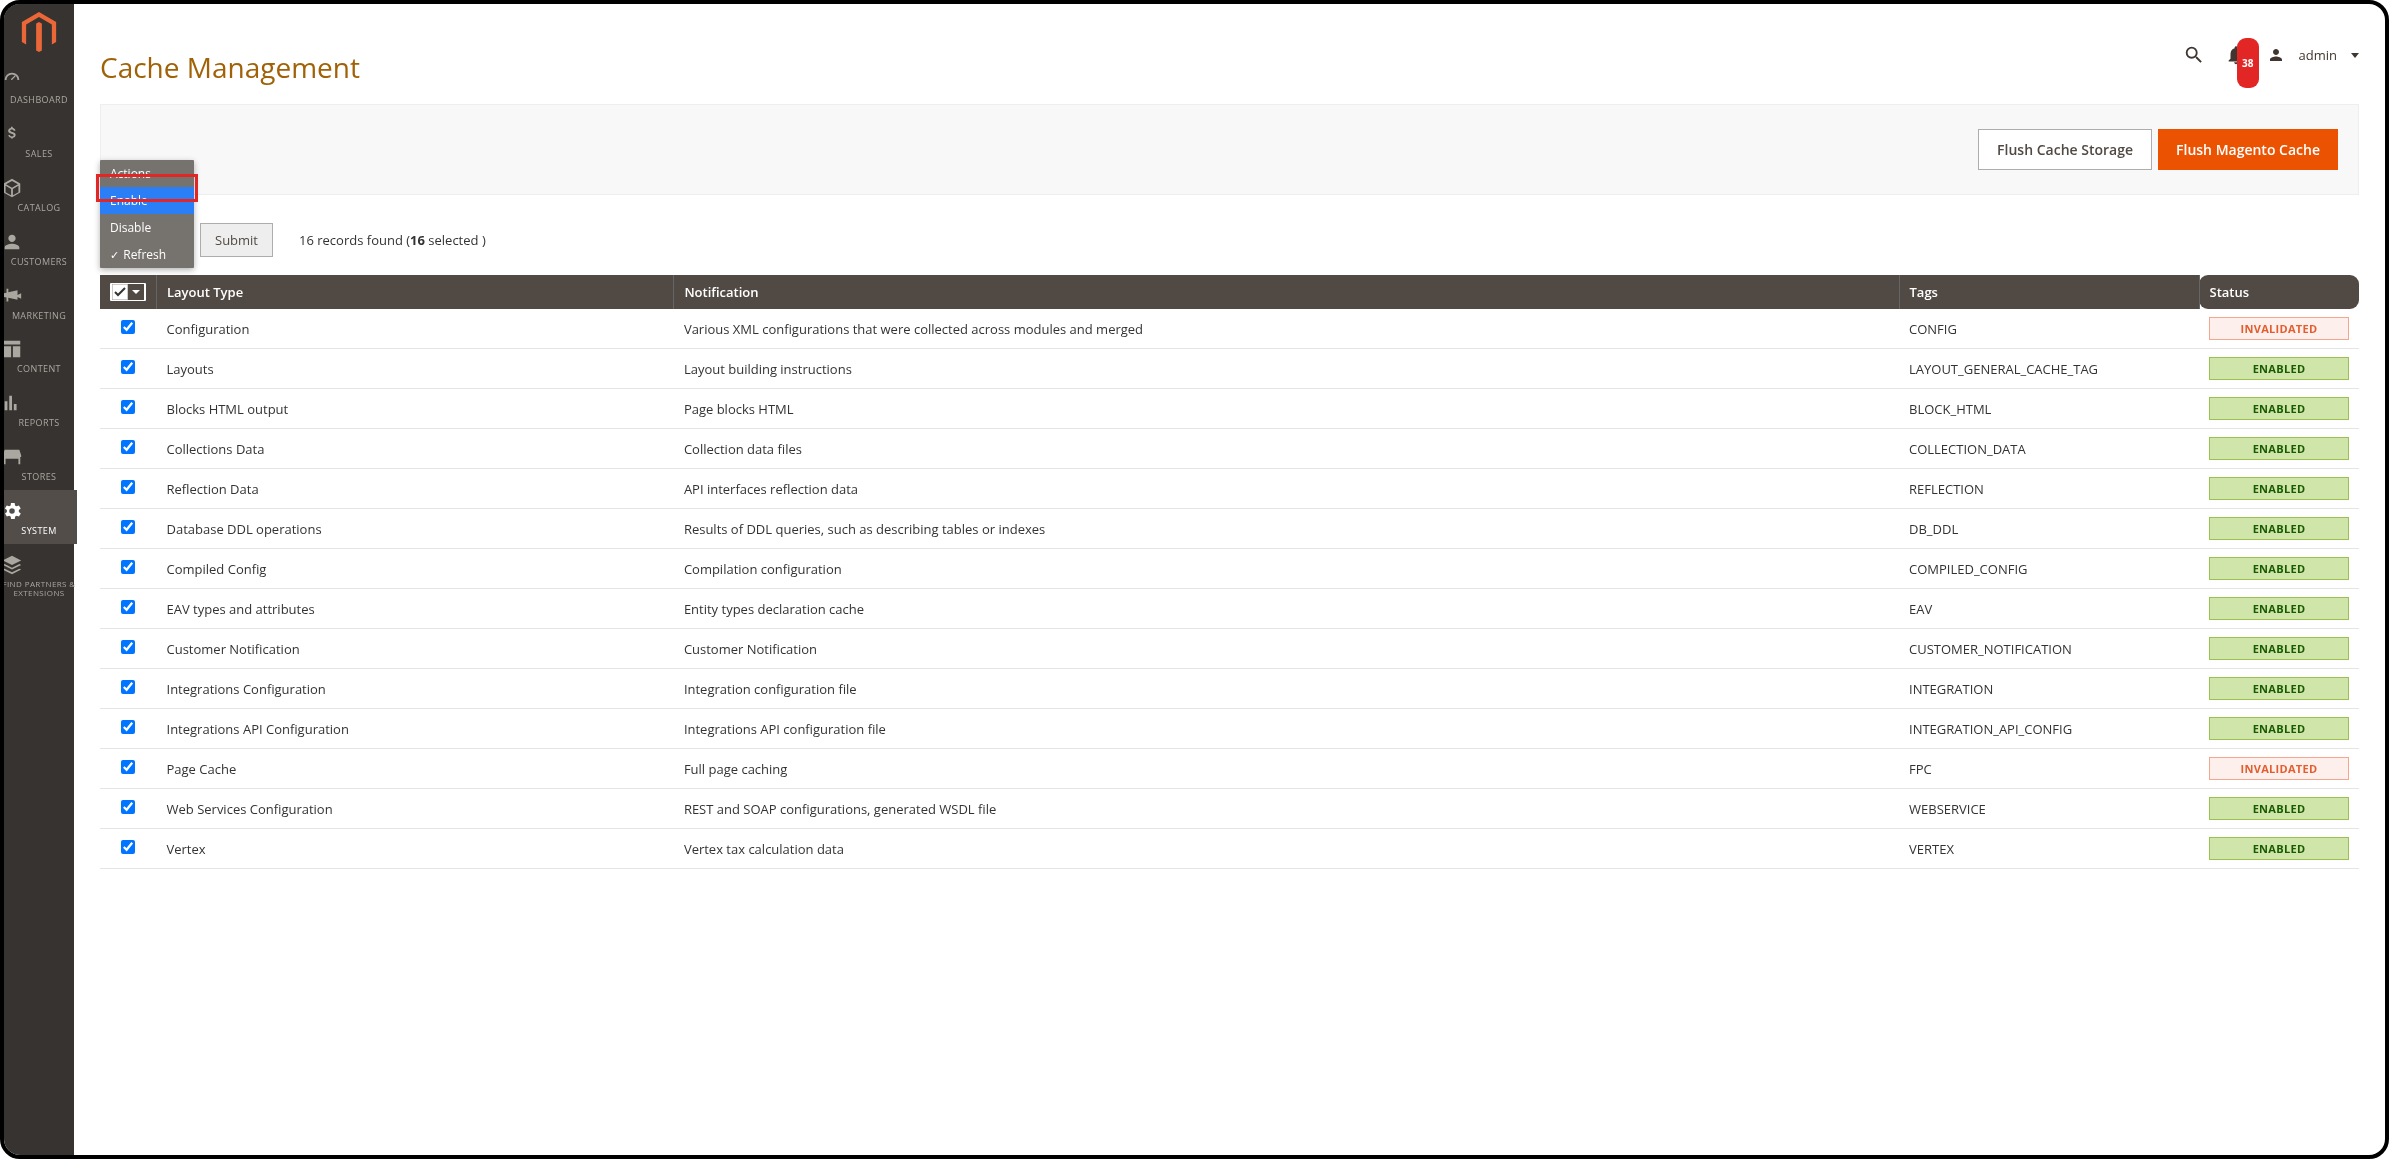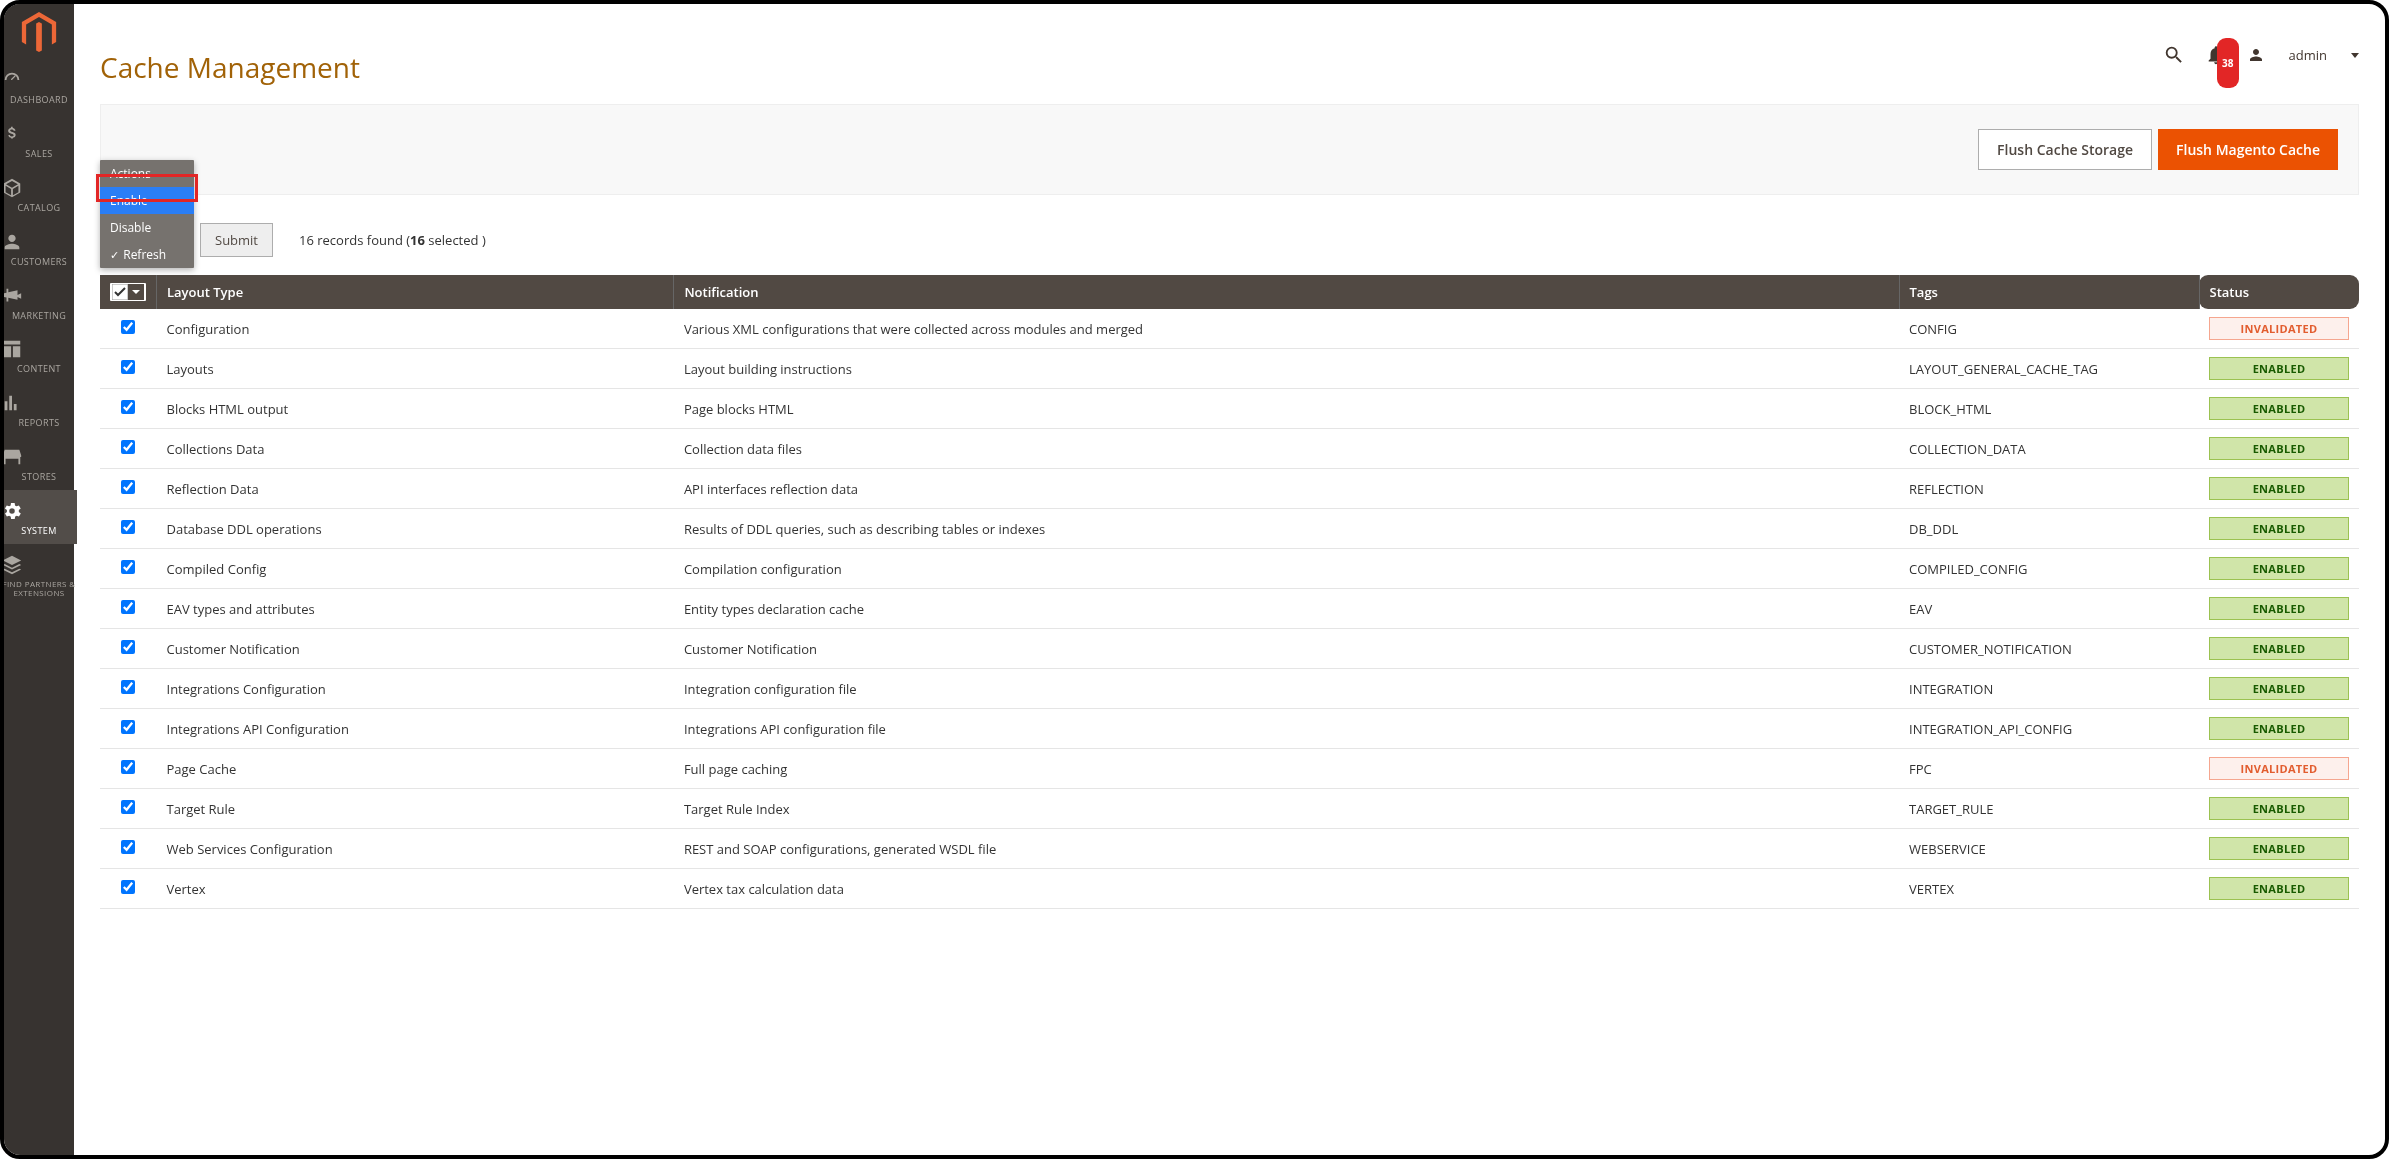--- a/index.html
+++ b/index.html
@@ -15,21 +15,21 @@
 .side-label { font-size: 9px; letter-spacing: .4px; color: inherit; line-height:1.1; }
 .side-item.small .side-label { font-size: 8px; }
 
 .main { flex:1; overflow:auto; padding: 0 26px 30px 26px; }
 .header-row { display:flex; align-items:center; justify-content:space-between; padding: 20px 0 18px; }
 .page-title { font-size: 28px; font-weight: 400; color:#a16207;margin-top:24px; }
 .header-actions { display:flex; align-items:center; gap:20px; }
 .icon-btn { width:22px; height:22px; display:flex; align-items:center; justify-content:center; cursor:pointer; color:#41362f; position:relative; }
 .icon-btn svg { width:22px; height:22px; fill: currentColor; }
 .badge { position:absolute; top:-6px; right:-12px; background:#e22626; color:#fff; font-size:10px; font-weight:700; padding:18px 5px; border-radius:9px; }
-.user-menu { display:flex; align-items:center; gap:24px; color:#41362f; cursor:pointer; font-size:13px; }
+.user-menu { display:flex; align-items:center; gap:14px; color:#41362f; cursor:pointer; font-size:13px; }
 .user-menu .caret { width:0;height:0;border-left:4px solid transparent;border-right:4px solid transparent;border-top:5px solid #41362f; }
 
 .top-buttons { background:#f8f8f8; border:1px solid #eee; padding: 24px 20px; display:flex; justify-content:flex-end; gap:6px; margin-bottom: 28px; }
 .btn { padding: 10px 18px; font-size:14px; font-weight:600; cursor:pointer; border:none; }
 .btn-grey { background:#fff; border:1px solid #adadad; color:#514943; }
 .btn-orange { background:#eb5202; color:#fff; }
 
 .toolbar { display:flex; align-items:center; gap:14px; margin-bottom: 18px; position:relative; }
 .actions-dropdown { position:absolute; left:0; top:-63px; background:#76726e; color:#fff; width:94px; font-size:12px; border-radius:1px; box-shadow:0 2px 6px rgba(0,0,0,.3); z-index:5; }
 .actions-dropdown .dd-item { padding: 5px 10px; cursor:pointer; display:flex; align-items:center; gap:4px; }
@@ -326,29 +326,20 @@
             <td class="chk-col"><input type="checkbox" class="chk" checked="" style=""></td>
             <td>Page Cache</td>
             <td>Full page caching</td>
             <td>FPC</td>
             <td class="status-col">
               <span class="status-pill status-invalidated">INVALIDATED</span>
             </td>
           </tr>
           <tr>
             <td class="chk-col"><input type="checkbox" class="chk" checked="" style=""></td>
-            <td>Target Rule</td>
-            <td>Target Rule Index</td>
-            <td>TARGET_RULE</td>
-            <td class="status-col">
-              <span class="status-pill status-enabled">ENABLED</span>
-            </td>
-          </tr>
-          <tr>
-            <td class="chk-col"><input type="checkbox" class="chk" checked="" style=""></td>
             <td>Web Services Configuration</td>
             <td>REST and SOAP configurations, generated WSDL file</td>
             <td>WEBSERVICE</td>
             <td class="status-col">
               <span class="status-pill status-enabled">ENABLED</span>
             </td>
           </tr>
           <tr>
             <td class="chk-col"><input type="checkbox" class="chk" checked="" style=""></td>
             <td>Vertex</td>

